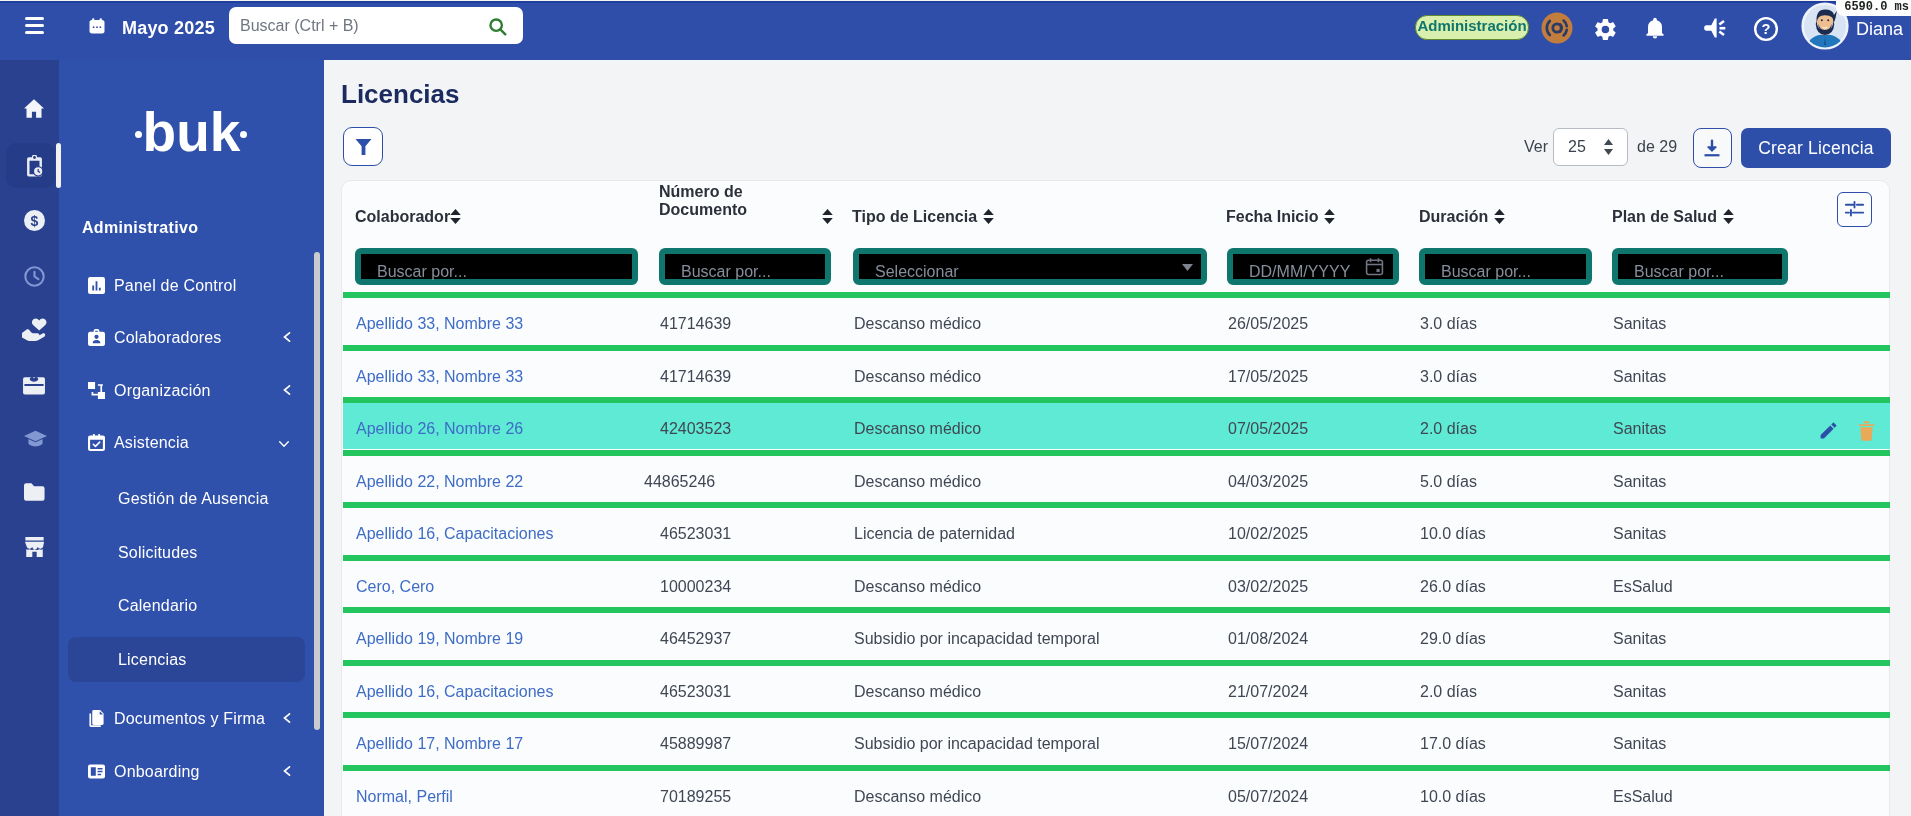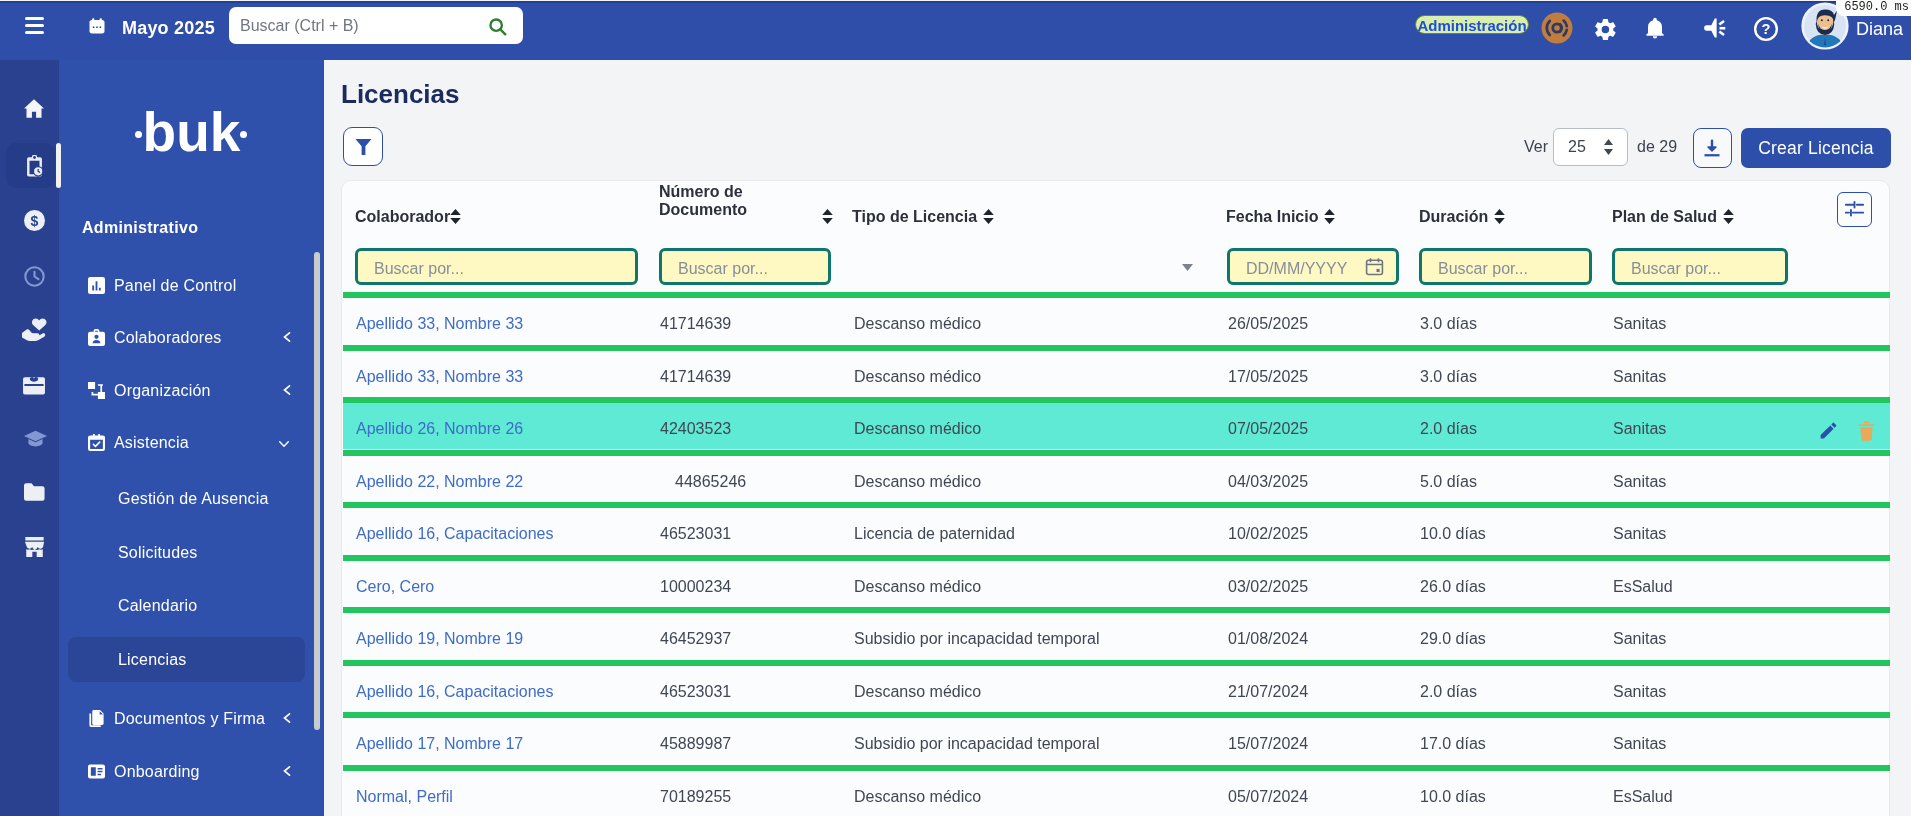--- a/index.html
+++ b/index.html
@@ -8,23 +8,23 @@
 body { position:relative; background:#f3f4f6; }
 
 #topwhite { left:0; top:0; width:1911px; height:1px; background:#f4f3ee; }
 #topline  { left:0; top:1px; width:1911px; height:2px; background:#1e3f9f; }
 #header   { left:0; top:3px; width:1911px; height:57px; background:#2e4ea9; }
 #burger div { width:19px; height:2.6px; background:#fff; border-radius:2px; margin-bottom:4.6px; }
 #burger { left:25px; top:17px; }
 #mayo { left:122px; top:18px; color:#fff; font-size:18px; font-weight:bold; letter-spacing:0.2px; }
 #searchbox { left:229px; top:7px; width:294px; height:37px; background:#fff; border-radius:7px; }
 #searchtxt { left:240px; top:17px; font-size:16px; color:#707680; }
-#adminpill { left:1415px; top:15px; width:114px; height:19px; background:#d8efad; border:1.5px solid #60892c; border-radius:12px; color:#1d4ed8; font-size:15px; font-weight:bold; text-align:center; line-height:20px; }
+#adminpill { left:1415px; top:15px; width:114px; height:25px; background:#d8efad; border:1.5px solid #60892c; border-radius:12px; color:#0f766e; font-size:15px; font-weight:bold; text-align:center; line-height:20px; }
 #diana { left:1856px; top:19px; color:#fff; font-size:18px; }
-#msbox { left:1836px; top:0; width:75px; height:16px; background:#fdfdfd; border-bottom-left-radius:8px; color:#1b221b; font-size:12px; font-family:"Liberation Mono", monospace; font-weight:normal; text-align:right; line-height:14px; padding-right:2px;}
+#msbox { left:1836px; top:0; width:75px; height:16px; background:#fdfdfd; border-bottom-left-radius:8px; color:#1b221b; font-size:12px; font-family:"Liberation Mono", monospace; font-weight:bold; text-align:right; line-height:14px; padding-right:2px;}
 
 #rail { left:0; top:60px; width:59px; height:756px; background:#2a4190; }
 #railActive { left:6px; top:143px; width:49px; height:45px; background:#253c88; border-radius:10px; }
 #railBar { left:56px; top:143px; width:5px; height:45px; background:#f2f2f2; border-radius:3px; z-index:5;}
 .railIc { position:absolute; left:24px; }
 
 #menu { left:59px; top:60px; width:265px; height:756px; background:#2f50ab; }
 #scrollthumb { left:314px; top:252px; width:6px; height:478px; background:#c9cbcf; border-radius:3px; z-index:6; }
 #logo { left:59px; top:100px; width:265px; text-align:center; color:#fff; font-size:55px; font-weight:bold; letter-spacing:0px;}
 #adminlbl { left:82px; top:219px; color:#fff; font-size:16px; font-weight:bold; letter-spacing:0.3px; }
@@ -38,21 +38,21 @@
 #verlbl { left:1524px; top:138px; font-size:16px; color:#3c434e; }
 #versel { left:1553px; top:128px; width:75px; height:38px; background:#fff; border:1px solid #b7bcc5; border-radius:6px; font-size:16px; color:#3c434e; line-height:36px; padding-left:14px; }
 #de29 { left:1637px; top:138px; font-size:16px; color:#3c434e; }
 #dlbtn { left:1693px; top:128px; width:39px; height:40px; background:#f8f9fb; border:1.5px solid #2d4fa9; border-radius:8px; }
 #crearbtn { left:1741px; top:128px; width:150px; height:40px; background:#2d4fa9; border-radius:7px; color:#fff; font-size:17.5px; text-align:center; line-height:40px; letter-spacing:0.2px; }
 
 #card { left:341px; top:180px; width:1549px; height:640px; background:#fbfcfd; border:1px solid #e7e9ec; border-radius:10px 10px 0 0; }
 #slidersbtn { position:absolute; left:1495px; top:11px; width:35px; height:35px; background:#fbfcfd; border:1px solid #2e4ea9; border-radius:6px; }
 .hlbl { position:absolute; font-size:16px; font-weight:bold; color:#2b303a; }
 .sort { position:absolute; width:11px; height:15px; }
-.finput { position:absolute; top:67px; height:37px; background:#fef9c3; border:3px solid #0f766e; border-radius:6px; font-size:16px; color:#878e9b; line-height:35px; padding-left:16px; }
+.finput { position:absolute; top:67px; height:37px; background:#000000; border:6px solid #0f766e; border-radius:6px; font-size:16px; color:#878e9b; line-height:35px; padding-left:16px; }
 .row { position:absolute; left:1px; width:1547px; height:52px; border-top:6px solid #22c55e; }
 .c0 { position:absolute; left:13px; top:17px; font-size:16px; color:#3e6cc6; }
 .cc { position:absolute; top:17px; font-size:16px; color:#404754; }
 </style>
 </head>
 <body>
 <div class="abs" id="topwhite"></div>
 <div class="abs" id="topline"></div>
 <div class="abs" id="header"></div>
 <div class="abs" id="burger">
@@ -275,20 +275,21 @@
       <path d="M5.5 0 L10.8 6 H0.2 Z M5.5 15 L10.8 9 H0.2 Z"></path>
     </svg>
   <svg class="sort" style="left:1152px;top:28px" viewBox="0 0 11 15" fill="#1f242d">
       <path d="M5.5 0 L10.8 6 H0.2 Z M5.5 15 L10.8 9 H0.2 Z"></path>
     </svg>
   <svg class="sort" style="left:1381px;top:28px" viewBox="0 0 11 15" fill="#1f242d">
       <path d="M5.5 0 L10.8 6 H0.2 Z M5.5 15 L10.8 9 H0.2 Z"></path>
     </svg>
   <div class="finput" style="left:13px;width:283px">Buscar por...</div>
   <div class="finput" style="left:317px;width:172px">Buscar por...</div>
+  <div class="finput" style="left:511px;width:354px">Seleccionar</div>
   <svg style="position:absolute;left:840px;top:83px" width="11" height="7" viewBox="0 0 11 7" fill="#7c838f">
       <path d="M0 0 h11 L5.5 7 Z"></path>
     </svg>
   <div class="finput" style="left:885px;width:172px">DD/MM/YYYY</div>
   <svg style="position:absolute;left:1023px;top:76px" width="19" height="19" viewBox="0 0 24 24" fill="none" stroke="#6f7581" stroke-width="2">
       <rect x="2" y="4" width="20" height="18" rx="2.5"></rect>
       <path d="M2 9.5 h20 M7 1.5 v5 M17 1.5 v5"></path>
       <rect x="14.5" y="15" width="4" height="4" fill="#6f7581" stroke="none"></rect>
     </svg>
   <div class="finput" style="left:1077px;width:173px">Buscar por...</div>
@@ -319,21 +320,21 @@
     <svg style="position:absolute;left:1475px;top:17px" width="21" height="21" viewBox="0 0 24 24" fill="#2d4fa9">
         <path d="M3 17.25V21h3.75L17.81 9.94l-3.75-3.75L3 17.25zM20.71 7.04c.39-.39.39-1.02 0-1.41l-2.34-2.34c-.39-.39-1.02-.39-1.41 0l-1.83 1.83 3.75 3.75 1.83-1.83z"></path>
       </svg>
     <svg style="position:absolute;left:1515px;top:18px" width="17" height="20" viewBox="0 0 20 23" fill="#e9a959">
         <path d="M1 3.5 h18 v2.2 h-18 z M7 0 h6 v2.5 h-6 z"></path>
         <path d="M2.8 7 h14.4 l-1 14 a2 2 0 0 1-2 1.9 H5.8 a2 2 0 0 1-2-1.9 z"></path>
       </svg>
   </div>
   <div class="row" style="top:269px">
       <div class="c0">Apellido 22, Nombre 22</div>
-      <div class="cc" style="left:332px">44865246</div>
+      <div class="cc" style="left:301px">44865246</div>
       <div class="cc" style="left:511px">Descanso médico</div>
       <div class="cc" style="left:885px">04/03/2025</div>
       <div class="cc" style="left:1077px">5.0 días</div>
       <div class="cc" style="left:1270px">Sanitas</div>
     </div>
   <div class="row" style="top:321px">
       <div class="c0">Apellido 16, Capacitaciones</div>
       <div class="cc" style="left:317px">46523031</div>
       <div class="cc" style="left:511px">Licencia de paternidad</div>
       <div class="cc" style="left:885px">10/02/2025</div>

